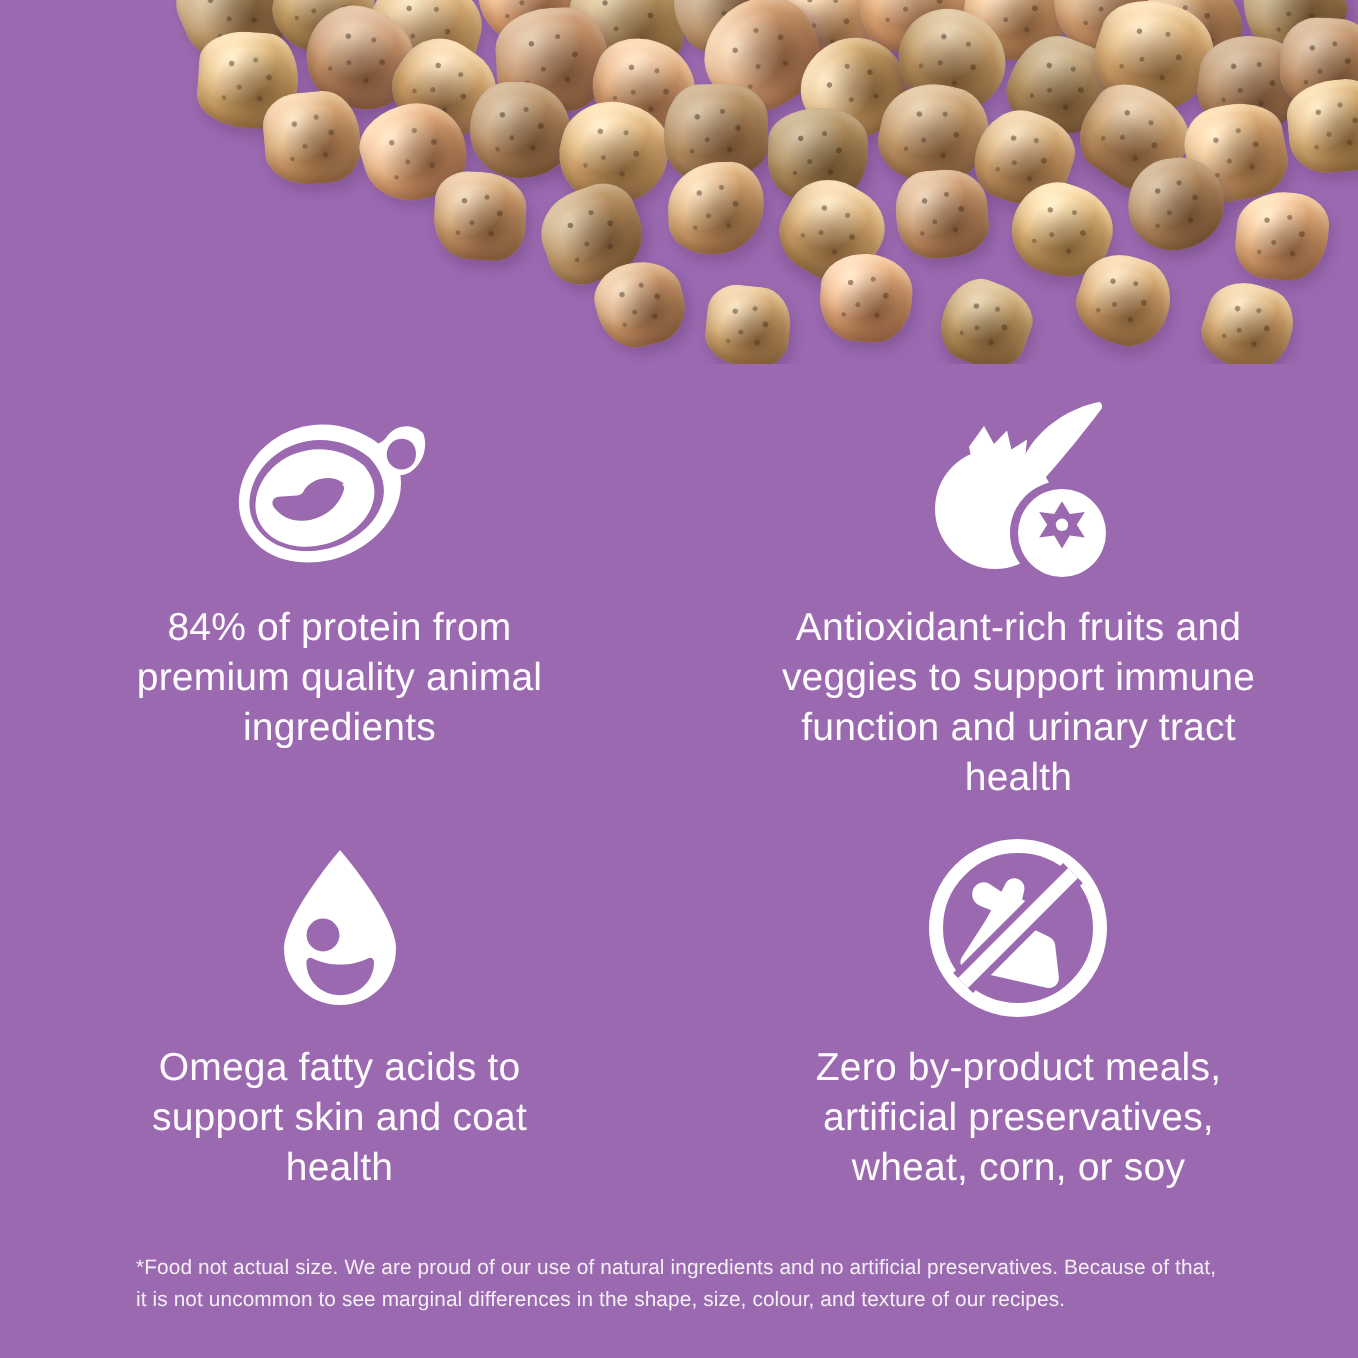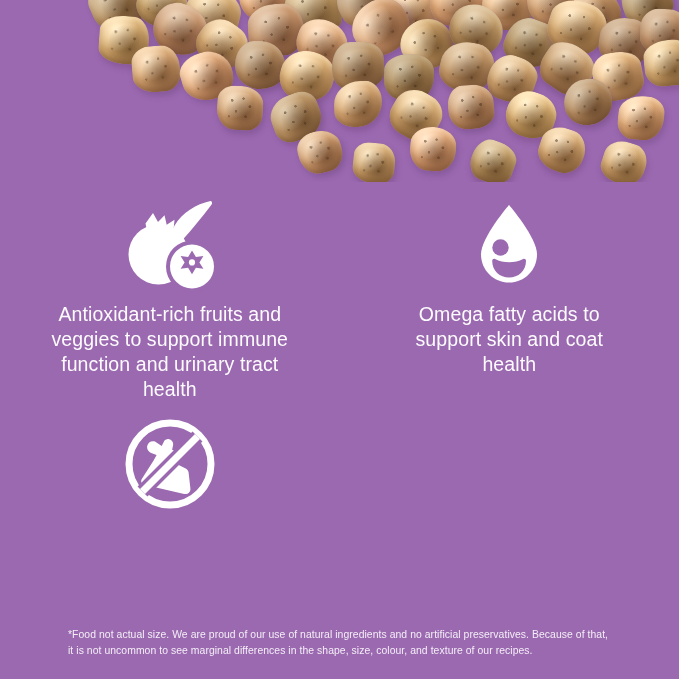--- a/index.html
+++ b/index.html
@@ -173,20 +173,32 @@
       <div class="kibble" style="left: 298.175px; top: 131.354px; width: 44px; height: 42px; border-radius: 48.1108% 55.4272% 40.1995% 43.2078% / 40.1995% 43.2078% 48.1108% 55.4272%; transform: rotate(-13.8deg); filter: hue-rotate(-3.9deg) brightness(1.043);"></div>
       <div class="kibble" style="left: 409.756px; top: 127.49px; width: 46px; height: 44px; border-radius: 49.9033% 50.7396% 39.7204% 40.8785% / 39.7204% 40.8785% 49.9033% 50.7396%; transform: rotate(3.8deg); filter: hue-rotate(-5.7deg) brightness(1.107);"></div>
       <div class="kibble" style="left: 470.984px; top: 141.346px; width: 44px; height: 42px; border-radius: 37.9094% 51.3716% 53.6789% 37.831% / 53.6789% 37.831% 37.9094% 51.3716%; transform: rotate(20.5deg); filter: hue-rotate(5deg) brightness(1.01);"></div>
       <div class="kibble" style="left: 539.179px; top: 127.605px; width: 46px; height: 44px; border-radius: 51.7143% 41.8133% 43.649% 54.7631% / 43.649% 54.7631% 51.7143% 41.8133%; transform: rotate(18.4deg); filter: hue-rotate(1.4deg) brightness(1.089);"></div>
       <div class="kibble" style="left: 601.903px; top: 142.084px; width: 44px; height: 42px; border-radius: 48.5887% 36.0134% 39.8775% 46.5864% / 39.8775% 46.5864% 48.5887% 36.0134%; transform: rotate(17.7deg); filter: hue-rotate(2.8deg) brightness(1.085);"></div>
       <div class="kibble" style="left: 352.539px; top: 143.434px; width: 42px; height: 40px; border-radius: 35.8953% 37.5952% 34.3647% 47.142% / 34.3647% 47.142% 35.8953% 37.5952%; transform: rotate(5.7deg); filter: hue-rotate(2.8deg) brightness(1.071);"></div>
     </div>
 
   <div class="features">
 
+    <div class="feature">
+      <div class="feature-icon">
+        <svg width="112" height="84" viewBox="0 0 112 84" fill="none" aria-hidden="true">
+          <path d="M97.5 14.5c-5.6-5.4-14.2-4.0-18.2 2.0-1.0 1.5-2.4 2.6-4.1 3.2C66.4 13.0 54.0 9.0 41.6 10.6 22.6 13.0 7.6 28.0 5.6 46.0 4.0 60.6 13.4 73.6 28.0 77.6c16.6 4.6 35.4-0.6 47.6-13.2 8.2-8.4 12.0-19.0 10.6-28.8 2.2-0.2 4.2-1.0 6.0-2.4 6.4-4.8 7.6-13.6 5.3-18.7z" fill="#ffffff"></path>
+          <path d="M92.0 19.4c-3.6-3.4-9.2-2.4-11.6 1.8-1.8 3.2-1.2 7.2 1.4 9.6 2.8 2.6 7.2 2.6 10.0 0 2.8-2.6 3.0-8.4 0.2-11.4z" fill="#9b69b0"></path>
+          <path d="M70.6 26.8C62.0 19.6 50.4 16.6 39.4 18.6 23.8 21.4 12.0 33.8 10.8 47.8 9.8 59.2 17.4 69.0 29.4 72.2c14.4 3.8 30.8-0.8 41.0-11.6 9.0-9.6 11.0-22.6 0.2-33.8z" fill="#9b69b0"></path>
+          <path d="M67.8 30.6C59.8 24.0 49.2 21.4 39.2 23.2 25.2 25.8 14.8 36.8 13.8 49.2c-0.8 9.8 5.8 18.2 16.2 21.0 12.8 3.4 27.4-0.8 36.4-10.4 8.0-8.6 9.6-20.0 1.4-29.2z" fill="#ffffff"></path>
+          <path d="M58.0 40.0c-2.6-2.6-7.0-3.6-11.4-2.6-4.0 0.9-7.2 3.2-8.8 6.2-0.6 1.2-1.8 2.0-3.2 2.1l-9.4 0.7c-2.4 0.2-3.8 2.8-2.5 4.8 3.0 4.6 8.4 7.4 14.6 7.2 9.8-0.3 18.4-7.0 20.6-15.4 0.3-1.1 0.0-2.2-0.9-3.0z" fill="#9b69b0"></path>
+        </svg>
+      </div>
+      <div class="feature-text">84% of protein from premium quality animal ingredients</div>
+    </div>
 
     <div class="feature">
       <div class="feature-icon">
         <svg width="96" height="92" viewBox="0 0 96 92" fill="none" aria-hidden="true">
 
           <path d="M88.5 3.0C74.0 6.0 60.0 15.0 52.6 27.5c-4.4 7.4-5.6 15.6-3.4 22.0 0.5 1.5 2.4 1.9 3.5 0.8C65.6 37.4 79.4 20.0 89.6 6.6c1.2-1.6-0.2-3.9-1.1-3.6z" fill="#ffffff"></path>
 
           <path d="M31.0 15.0l5.0 9.0 6.5-6.8 2.2 9.6 7.8-5.0-1.0 10.4 9.0-2.0-5.0 9.2-15.0 1.0-14.5-3.0-2.5-12.0z" fill="#ffffff"></path>
 
           <circle cx="36.5" cy="56.5" r="30.0" fill="#ffffff"></circle>
@@ -221,19 +233,20 @@
 
           <g>
             <path d="M30.0 22.5c-3.6-1.2-7.2 1.0-7.8 4.6-0.5 3.0 1.2 5.8 4.0 6.9l5.4 2.1-3.0 5.4-11.8 18.4c-1.4 2.2-0.2 5.2 2.4 5.8l40.0 9.2c3.4 0.8 6.6-2.0 6.2-5.5l-1.8-15.8c-0.2-1.8-1.3-3.3-2.9-4.1l-9.0-4.4 2.6-6.4c0.9-2.2-0.1-4.7-2.3-5.7l-4.9-2.2 1.0-4.6c0.6-2.8-1.2-5.5-4.0-6.0-2.2-0.4-4.4 0.7-5.4 2.7l-2.0 4.0-6.7-4.4z" fill="#ffffff"></path>
             <path d="M57.4 40.0l5.4-3.6c1.8-1.2 2.4-3.6 1.3-5.5-1.1-1.9-3.5-2.6-5.4-1.5l-6.0 3.4z" fill="#ffffff"></path>
           </g>
 
           <line x1="17.5" y1="72.5" x2="72.5" y2="17.5" stroke="#9b69b0" stroke-width="14" stroke-linecap="butt"></line>
           <line x1="17.5" y1="72.5" x2="72.5" y2="17.5" stroke="#ffffff" stroke-width="7" stroke-linecap="butt"></line>
         </svg>
       </div>
+      <div class="feature-text">Zero by-product meals, artificial preservatives, wheat, corn, or soy</div>
     </div>
 
   </div>
 
   <div class="footnote">*Food not actual size. We are proud of our use of natural ingredients and no artificial preservatives. Because of that, it is not uncommon to see marginal differences in the shape, size, colour, and texture of our recipes.</div>
 
 </div>
 
 </body></html>

